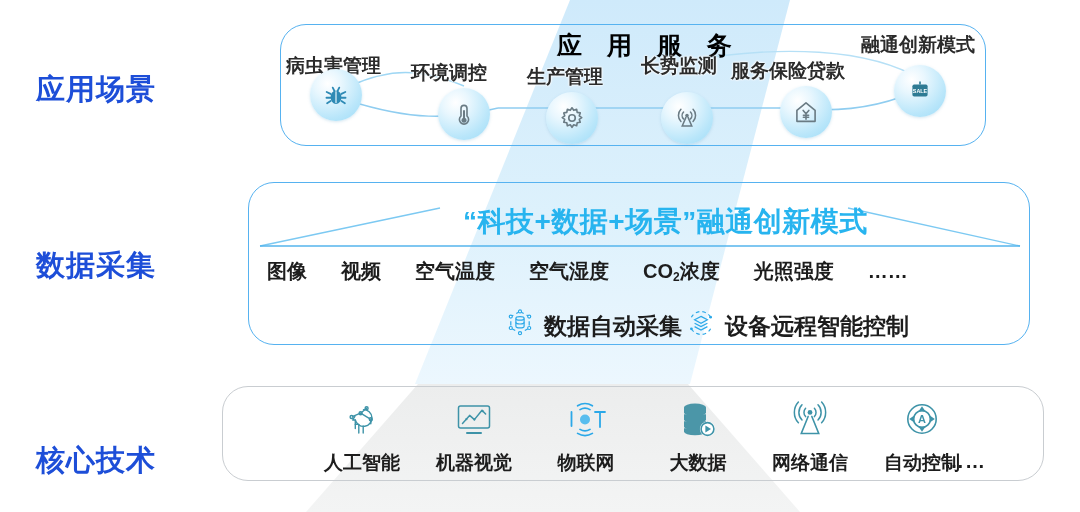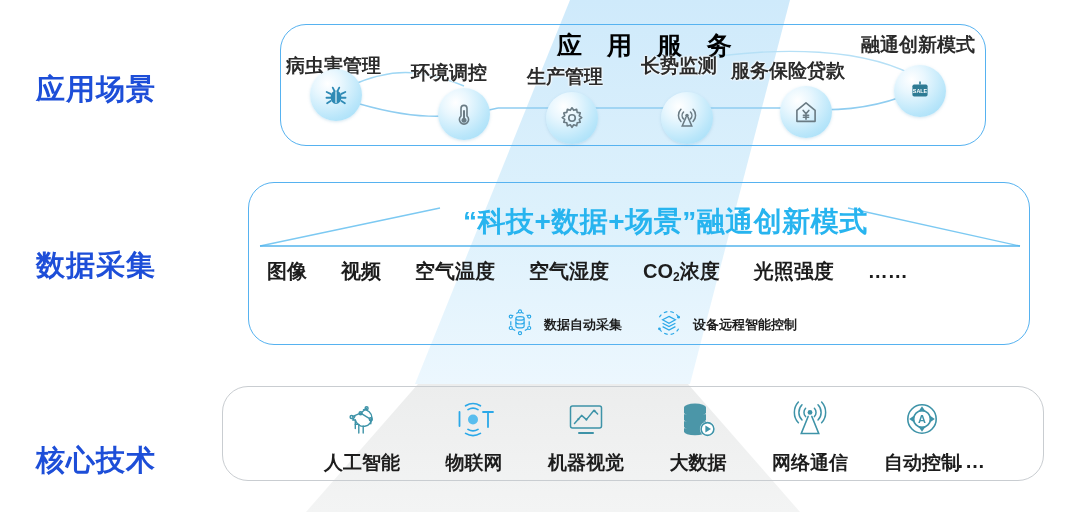--- a/index.html
+++ b/index.html
@@ -65,22 +65,22 @@
   #data-items{
     position:absolute;left:267px;top:258px;width:750px;
     display:flex;align-items:baseline;
     font-size:20px;font-weight:bold;color:#1d1d1d;white-space:nowrap;text-align:right;
   }
   #data-items .di{margin-right:34px;}
   #data-items .di:last-child{margin-right:0;}
   #data-items sub{font-size:12px;vertical-align:baseline;position:relative;top:3px;}
   #data-feats{
     position:absolute;left:505px;top:308px;
-    display:flex;align-items:center;gap:32px;
-    font-size:13px;font-weight:bold;color:#1d1d1d;white-space:nowrap;text-align:center;
+    display:flex;align-items:center;gap:4px;
+    font-size:23px;font-weight:bold;color:#1d1d1d;white-space:nowrap;text-align:center;
   }
   #data-feats .feat{display:flex;align-items:center;gap:9px;}
 
   
   #tech-items{
     position:absolute;left:318px;top:398px;
     display:flex;align-items:flex-end;gap:24px;
   }
   .tech{width:88px;display:flex;flex-direction:column;align-items:center;}
   .tech .ticon{height:46px;display:flex;align-items:center;justify-content:center;}
@@ -269,45 +269,45 @@
           <circle cx="29.8" cy="19.2" r="1.5"></circle>
           <path d="M19.6 13.2 L25.6 8.2 M19.6 13.2 L11.8 16.4 M19.6 13.2 L28.6 18.6"></path>
           <path d="M29.8 19.2 L29.8 23.8"></path>
         </svg>
       </span>
       <span class="tlabel">人工智能</span>
     </div>
 
     <div class="tech">
       <span class="ticon">
+        <svg width="44" height="40" viewBox="0 0 44 40" fill="none" stroke="#3e93a8" stroke-width="1.5" stroke-linejoin="round" stroke-linecap="round">
+          <rect x="6.5" y="5" width="31" height="22" rx="2"></rect>
+          <path d="M10.5 22.4 L17.6 14.4 L22.4 18.6 L30 9.2 L33.6 13"></path>
+          <circle cx="14.4" cy="18.2" r="1.1" fill="#3e93a8" stroke="none"></circle>
+          <circle cx="22.4" cy="18.6" r="1.1" fill="#3e93a8" stroke="none"></circle>
+          <circle cx="30.6" cy="10.2" r="1.1" fill="#3e93a8" stroke="none"></circle>
+          <path d="M15 32 L29 32" stroke-width="2"></path>
+        </svg>
+      </span>
+      <span class="tlabel">机器视觉</span>
+    </div>
+
+    <div class="tech">
+      <span class="ticon">
         <svg width="46" height="42" viewBox="0 0 46 42" fill="none" stroke="#2ba8e8" stroke-width="1.8" stroke-linecap="round">
           <path d="M8.5 12 L8.5 26"></path>
           <circle cx="22" cy="19.5" r="5" fill="#58bdee" stroke="none"></circle>
           <path d="M17 9.6 a9.4 9.4 0 0 1 10 0" stroke-width="1.7"></path>
           <path d="M14.6 5.8 a14 14 0 0 1 14.8 0" stroke-width="1.7"></path>
           <path d="M17 29.4 a9.4 9.4 0 0 0 10 0" stroke-width="1.7"></path>
           <path d="M14.6 33.4 a14 14 0 0 0 14.8 0" stroke-width="1.7"></path>
           <path d="M32 12 L42 12 M37 12 L37 27"></path>
         </svg>
       </span>
       <span class="tlabel">物联网</span>
-    </div>
-
-    <div class="tech">
-      <span class="ticon">
-        <svg width="44" height="40" viewBox="0 0 44 40" fill="none" stroke="#3e93a8" stroke-width="1.5" stroke-linejoin="round" stroke-linecap="round">
-          <rect x="6.5" y="5" width="31" height="22" rx="2"></rect>
-          <path d="M10.5 22.4 L17.6 14.4 L22.4 18.6 L30 9.2 L33.6 13"></path>
-          <circle cx="14.4" cy="18.2" r="1.1" fill="#3e93a8" stroke="none"></circle>
-          <circle cx="22.4" cy="18.6" r="1.1" fill="#3e93a8" stroke="none"></circle>
-          <circle cx="30.6" cy="10.2" r="1.1" fill="#3e93a8" stroke="none"></circle>
-          <path d="M15 32 L29 32" stroke-width="2"></path>
-        </svg>
-      </span>
-      <span class="tlabel">机器视觉</span>
     </div>
 
     <div class="tech">
       <span class="ticon">
         <svg width="44" height="42" viewBox="0 0 44 42" fill="none">
           <g fill="#4b96a8">
             <ellipse cx="19" cy="7.2" rx="11" ry="3.6"></ellipse>
             <path d="M8 7.2 v5.2 a11 3.6 0 0 0 22 0 V7.2 z"></path>
             <path d="M8 14.2 v5.2 a11 3.6 0 0 0 22 0 v-5.2 z"></path>
             <path d="M8 21.2 v5.2 a11 3.6 0 0 0 22 0 v-5.2 z"></path>

